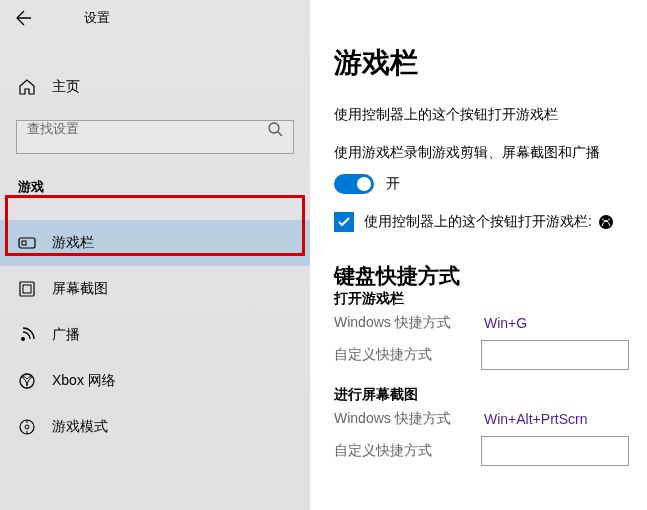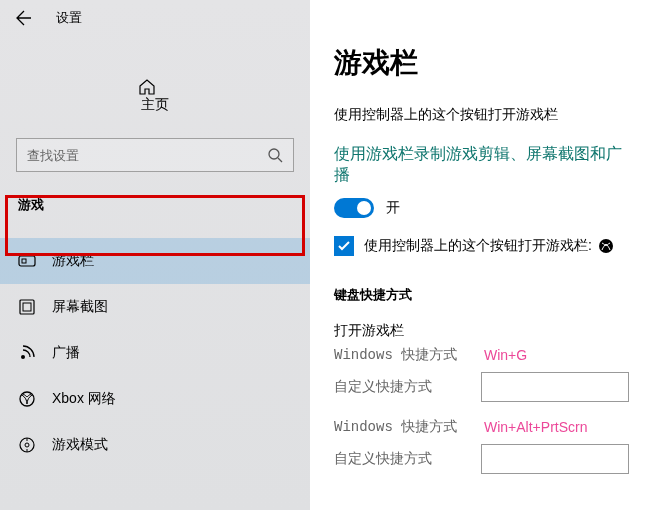--- a/index.html
+++ b/index.html
@@ -20,20 +20,21 @@
       height: 100%;
       background: linear-gradient(to bottom, #e4e4e6, #dfe0e2);
       padding: 0;
       position: relative;
     }
     .header {
       display: flex;
       align-items: center;
       padding: 10px 8px;
       height: 36px;
+      gap: 28px;
     }
     .back-btn {
       width: 32px;
       height: 32px;
       display: flex;
       align-items: center;
       justify-content: center;
       cursor: pointer;
     }
     .back-btn svg {
@@ -44,38 +45,37 @@
       font-size: 13px;
       margin-left: 16px;
       color: #000;
     }
     .home-row {
       display: flex;
       align-items: center;
       padding: 12px 18px;
       margin-top: 30px;
       cursor: pointer;
-      flex-direction: column;
     }
     .home-row .icon {
       width: 18px;
       height: 18px;
       margin-right: 16px;
     }
     .home-row span.label {
       font-size: 14px;
       color: #000;
     }
     .search-box {
       margin: 12px 16px 18px 16px;
       height: 34px;
       border: 1px solid #a0a0a0;
       background: rgba(255,255,255,0.2);
       display: flex;
-      align-items: center;
+      align-items: flex-start;
       padding: 0 10px;
     }
     .search-box input {
       flex: 1;
       border: none;
       background: transparent;
       outline: none;
       font-size: 13px;
       color: #555;
     }
@@ -131,23 +131,23 @@
       font-size: 28px;
       font-weight: 600;
       margin-bottom: 24px;
     }
     .content .desc {
       font-size: 14px;
       margin-bottom: 20px;
       color: #000;
     }
     .content .sub {
-      font-size: 16px;
+      font-size: 14px;
       margin-bottom: 12px;
-      color: #0f766e;
+      color: #000000;
     }
     .toggle-row {
       display: flex;
       align-items: center;
       margin-bottom: 18px;
     }
     .toggle {
       width: 40px;
       height: 20px;
       border-radius: 10px;
@@ -190,46 +190,44 @@
       font-size: 14px;
       display: flex;
       align-items: center;
     }
     .xbox-glyph {
       width: 16px;
       height: 16px;
       margin-left: 6px;
     }
     .content h2 {
-      font-size: 13px;
+      font-size: 21px;
       font-weight: 600;
-      margin-bottom: 18px;
     }
     .shortcut-group {
       margin-bottom: 16px;
     }
     .shortcut-title {
       font-size: 14px;
-      font-weight: 400;
+      font-weight: 700;
       margin-bottom: 6px;
     }
     .shortcut-row {
       display: flex;
       align-items: center;
       margin-bottom: 8px;
     }
     .shortcut-row .left {
       width: 150px;
       font-size: 14px;
       color: #666;
-      font-family: Liberation Mono, monospace;
     }
     .shortcut-row .right {
       font-size: 14px;
-      color: #ec4899;
+      color: #4c1d95;
     }
     .shortcut-row input {
       width: 148px;
       height: 30px;
       border: 1px solid #999;
       padding: 0 6px;
       font-size: 13px;
       outline: none;
     }
   </style>
@@ -355,20 +353,21 @@
       <div class="left">Windows 快捷方式</div>
       <div class="right">Win+G</div>
     </div>
     <div class="shortcut-row">
       <div class="left">自定义快捷方式</div>
       <input type="text" value="" style="">
     </div>
   </div>
 
   <div class="shortcut-group">
+    <div class="shortcut-title">进行屏幕截图</div>
     <div class="shortcut-row">
       <div class="left">Windows 快捷方式</div>
       <div class="right">Win+Alt+PrtScrn</div>
     </div>
     <div class="shortcut-row">
       <div class="left">自定义快捷方式</div>
       <input type="text" value="" style="">
     </div>
   </div>
 </div>

